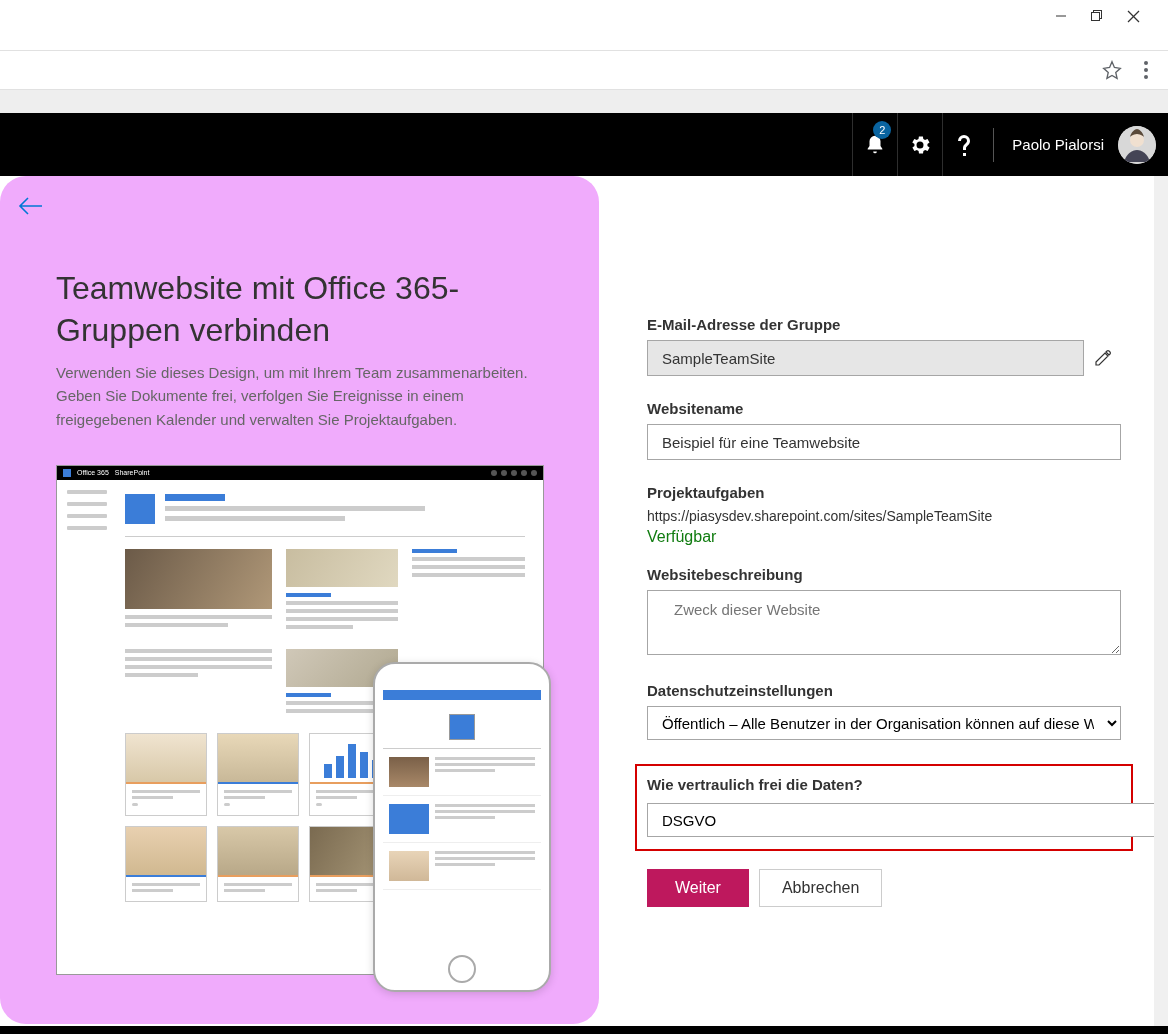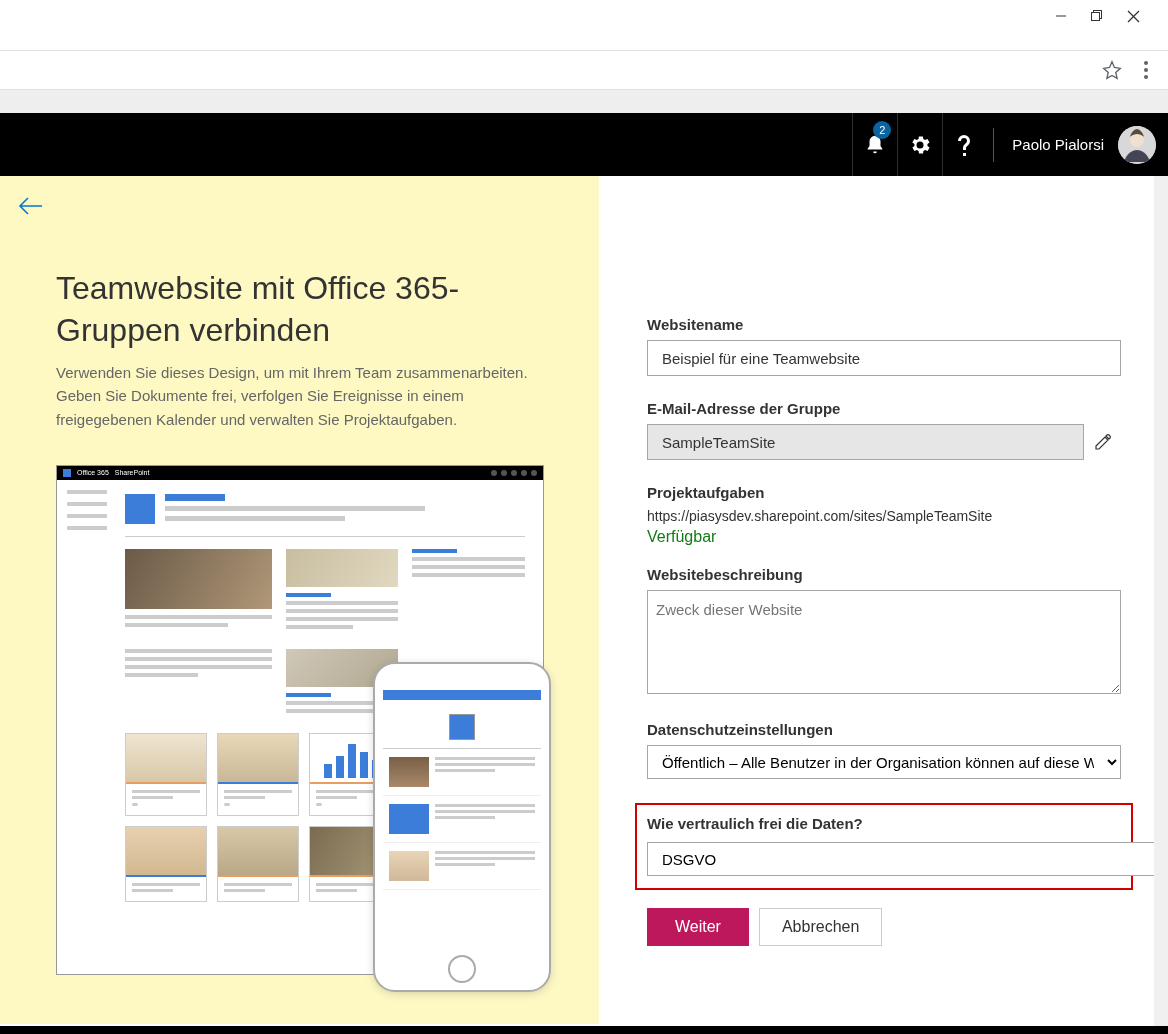--- a/index.html
+++ b/index.html
@@ -18,21 +18,21 @@
 .suite-bar { position: absolute; top: 113px; left: 0; right: 0; height: 63px; background: #000; color: #fff; display: flex; align-items: center; justify-content: flex-end; padding-right: 12px; }
 .suite-item { width: 45px; height: 63px; display: flex; align-items: center; justify-content: center; position: relative; border-left: 1px solid #2e2e2e; }
 .suite-sep { width: 1px; height: 34px; background: #555; margin: 0 18px 0 6px; }
 .badge { position: absolute; top: 8px; right: 6px; background: #0a64a0; color: #fff; font-size: 11px; width: 18px; height: 18px; border-radius: 9px; display: flex; align-items: center; justify-content: center; }
 .user-name { color: #fff; font-size: 15px; margin-right: 14px; }
 .avatar { width: 38px; height: 38px; border-radius: 19px; background: #ccc; overflow: hidden; }
 .avatar svg { width: 38px; height: 38px; }
 
 
 .content { position: absolute; top: 176px; left: 0; right: 14px; bottom: 10px; display: flex; }
-.left-pane { width: 599px; background: #fef9c3; padding: 32px 36px 0 56px; position: relative; }
+.left-pane { width: 599px; background: #f0abfc; padding: 32px 36px 0 56px; position: relative; border-radius: 26px; }
 .right-pane { flex: 1; background: #fff; padding: 140px 42px 0 48px; position: relative; overflow: hidden; }
 
 
 .back-arrow { position: absolute; left: 18px; top: 20px; color: #0078d4; font-size: 22px; }
 
 
 .left-title { font-size: 32px; font-weight: 300; color: #333; line-height: 1.3; margin-top: 60px; margin-bottom: 10px; }
 .left-desc { font-size: 15px; color: #666; line-height: 1.55; margin-bottom: 34px; }
 
 
@@ -77,21 +77,21 @@
 .form-label { font-weight: 600; font-size: 15px; color: #333; margin-bottom: 7px; }
 .text-input { width: 474px; height: 36px; border: 1px solid #a6a6a6; padding: 0 14px; font-size: 15px; color: #333; font-family: inherit; }
 .text-input.readonly { background: #e6e6e6; width: 444px; }
 .field { margin-bottom: 24px; }
 .email-row { display: flex; align-items: center; gap: 10px; }
 .pencil { width: 18px; height: 18px; color: #333; cursor: pointer; }
 
 .url-text { font-size: 14px; color: #333; margin-bottom: 4px; }
 .available { color: #107c10; font-size: 16px; }
 
-textarea.desc { width: 474px; height: 104px; border: 1px solid #a6a6a6; padding: 10px 8px; font-size: 15px; font-family: inherit; color: #be185d; resize: both; }
+textarea.desc { width: 474px; height: 65px; border: 1px solid #a6a6a6; padding: 10px 26px; font-size: 15px; font-family: inherit; color: #be185d; resize: both; }
 
 select.dropdown { width: 474px; height: 34px; border: 1px solid #a6a6a6; padding: 0 10px; font-size: 15px; font-family: inherit; background: #fff; }
 
 .highlight-box { border: 2px solid #d40000; padding: 10px 10px 12px; margin-left: -12px; width: 498px; margin-bottom: 18px; }
 
 .buttons { display: flex; gap: 10px; }
 .btn-primary { background: #be185d; color: #fff; border: none; padding: 10px 28px; font-size: 16px; font-family: inherit; cursor: pointer; }
 .btn-secondary { background: #fff; color: #333; border: 1px solid #ccc; padding: 9px 22px; font-size: 16px; font-family: inherit; cursor: pointer; }
 
 .bottom-shadow { position: absolute; left: 0; bottom: 0; width: 1168px; height: 8px; background: linear-gradient(#000, #000); }
@@ -343,36 +343,36 @@
             </div>
           </div>
         <div class="phone-home"></div>
       </div>
     </div>
   </div>
 
   <div class="right-pane">
 
     <div class="field">
-      <div class="form-label">Websitename</div>
-      <input class="text-input" value="Beispiel für eine Teamwebsite" style="">
-    </div>
-
-    <div class="field">
       <div class="form-label">E-Mail-Adresse der Gruppe</div>
       <div class="email-row">
         <input class="text-input readonly" readonly="" value="SampleTeamSite" style="">
         <span class="pencil">
           <svg width="18" height="18" viewBox="0 0 18 18">
               <path d="M2 13l9-9 3 3-9 9H2zM12 3l1-1a1.5 1.5 0 0 1 2 0l1 1a1.5 1.5 0 0 1 0 2l-1 1z" fill="none" stroke="#333" stroke-width="1.2"></path>
             </svg>
         </span>
       </div>
     </div>
 
+    <div class="field">
+      <div class="form-label">Websitename</div>
+      <input class="text-input" value="Beispiel für eine Teamwebsite" style="">
+    </div>
+
     <div class="field" style="margin-bottom:20px;">
       <div class="form-label">Projektaufgaben</div>
       <div class="url-text">https://piasysdev.sharepoint.com/sites/SampleTeamSite</div>
       <div class="available">Verfügbar</div>
     </div>
 
     <div class="field">
       <div class="form-label">Websitebeschreibung</div>
       <textarea class="desc" placeholder="Zweck dieser Website" style=""></textarea>
     </div>

